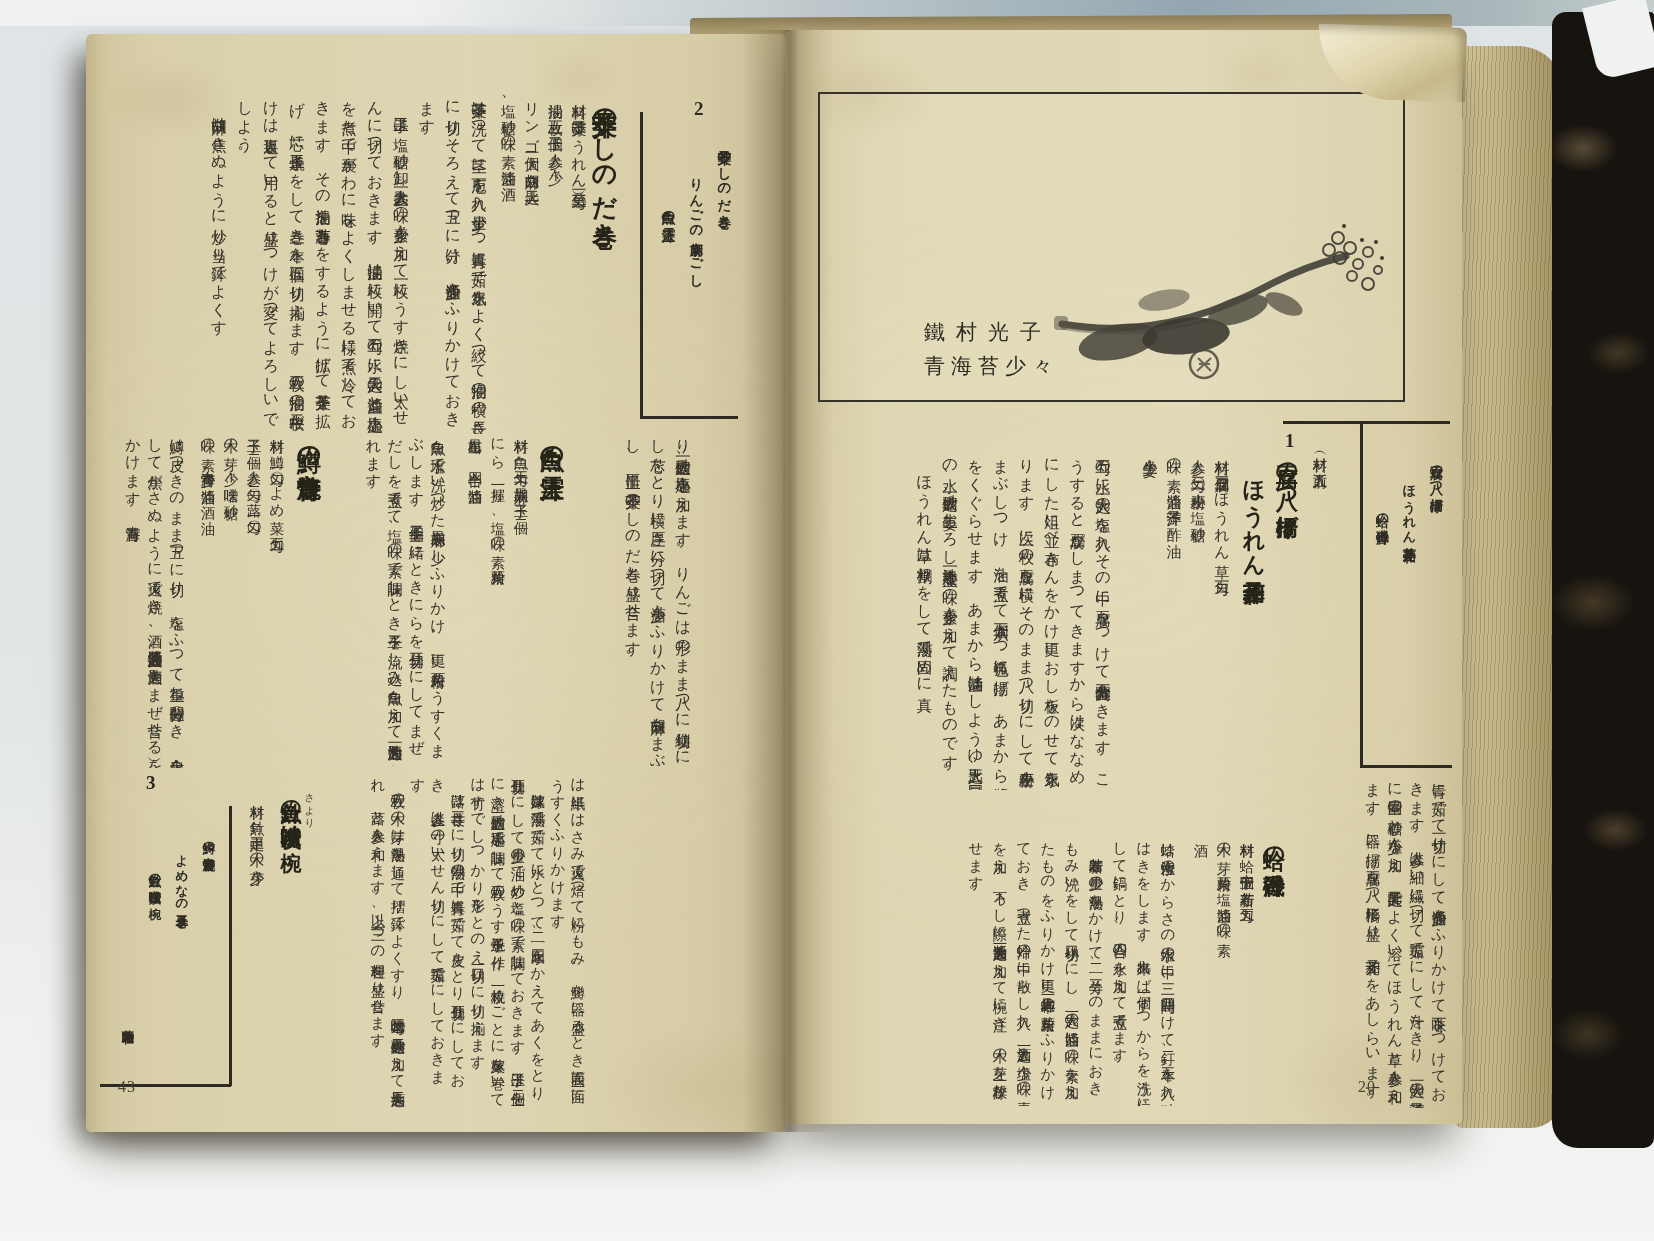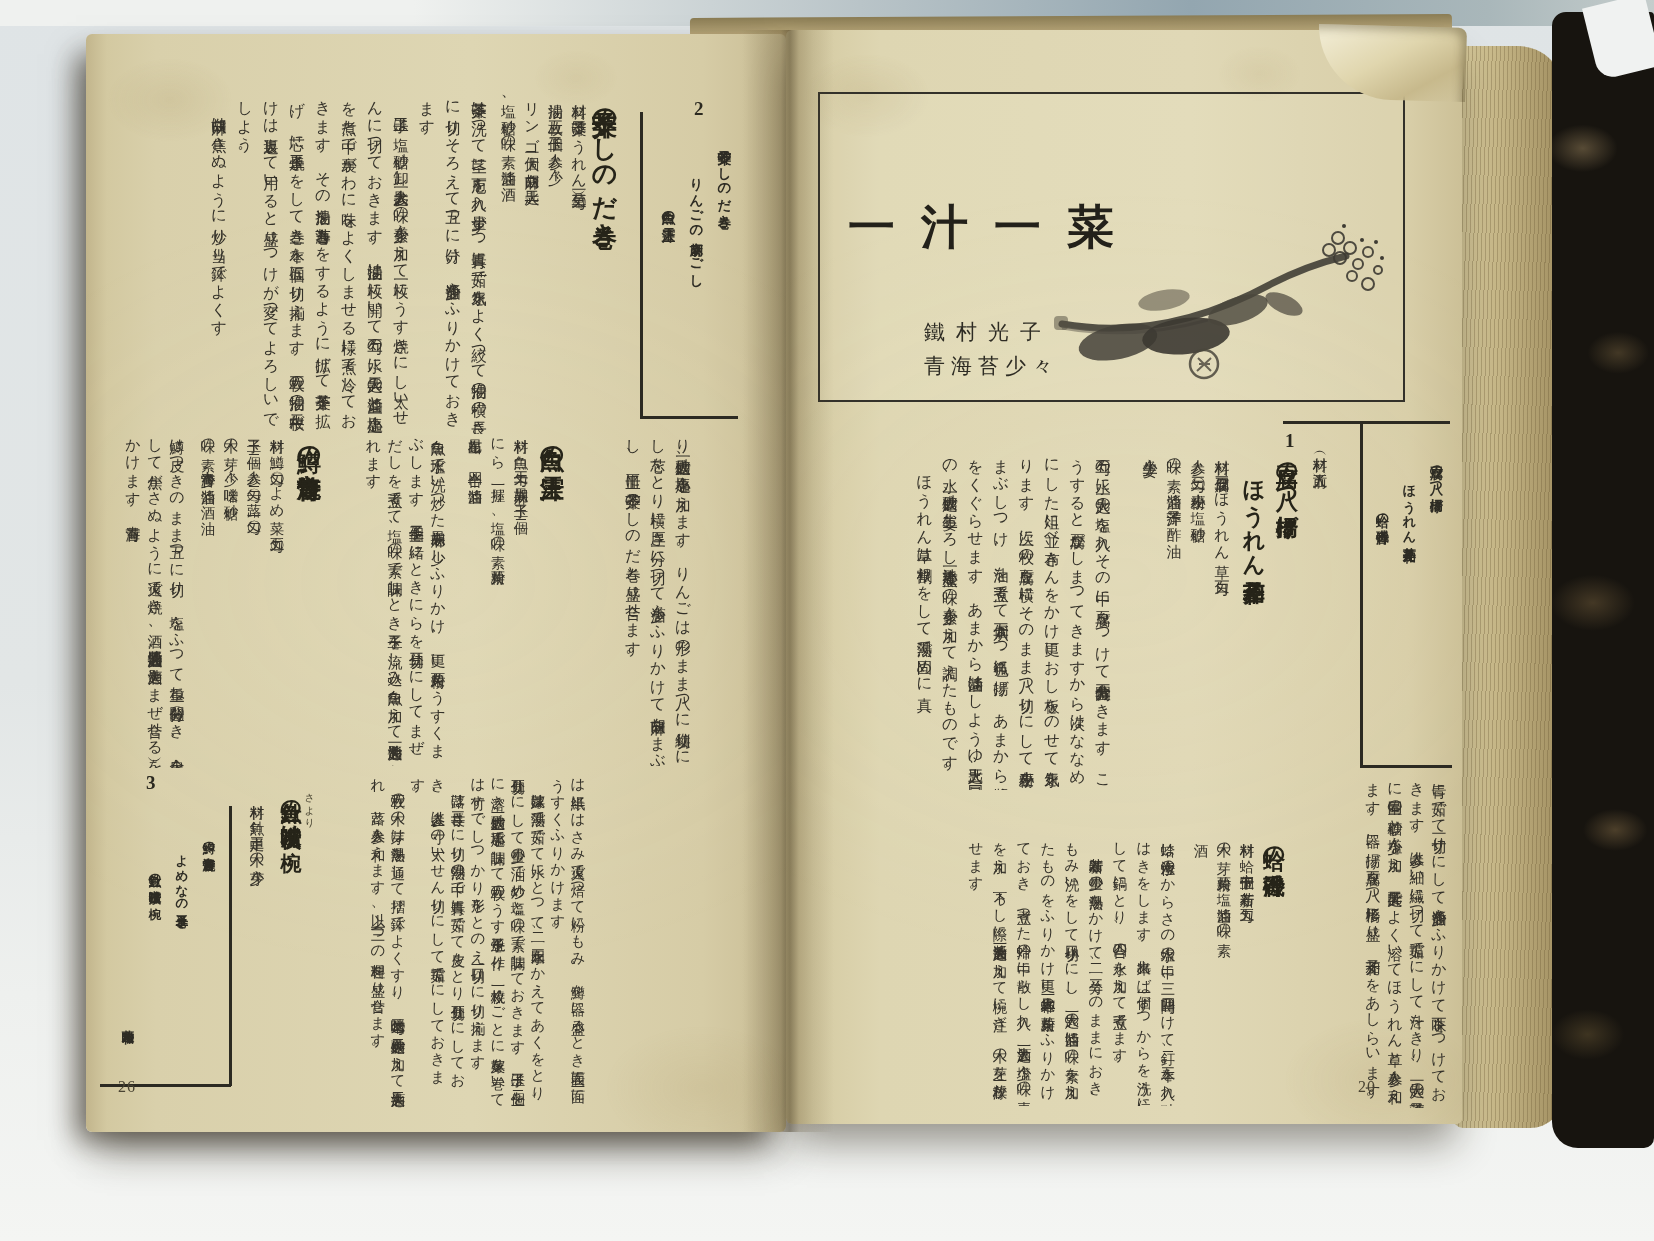--- a/index.html
+++ b/index.html
@@ -127,27 +127,26 @@
     <div class="abs" style="left:60px;top:738px;font-size:19px;font-weight:700;color:#2b2920;">3</div>
     <div class="abs rule" style="left:143px;top:772px;width:2.5px;height:280px;"></div>
     <div class="abs rule" style="left:14px;top:1050px;width:131px;height:2.5px;"></div>
     <div class="abs vt txt" style="left:16px;top:786px;width:120px;height:268px;font-size:12.5px;line-height:27px;">
       <div class="toc-item" style="margin-top:12px;">鱒の青海苔焼き</div>
       <div class="toc-item" style="margin-top:26px;">よめなの玉子巻き</div>
       <div class="toc-item" style="margin-top:44px;">針魚の一夜味噌漬け椀</div>
       <div class="toc-item" style="margin-top:200px;">蕗味噌和え</div>
     </div>
 
-    <div class="abs pagenum" style="left:32px;top:1044px;">26</div>
+    <div class="abs pagenum" style="left:32px;top:1044px;">43</div>
   </div>
 
   <div class="page page-right">
 
     <div class="abs titlebox" style="left:32px;top:62px;width:583px;height:306px;">
-      <div class="abs" style="left:28px;top:102px;font-size:47px;font-weight:700;letter-spacing:26px;color:#23211a;white-space:nowrap;">一汁一菜</div>
       <div class="abs" style="left:104px;top:224px;font-size:21px;letter-spacing:11px;color:#2e2c24;">鐵村光子</div>
       <div class="abs" style="left:104px;top:258px;font-size:21px;letter-spacing:6px;color:#2e2c24;">青海苔少々</div>
       <svg class="abs" style="left:226px;top:118px;" width="344" height="176" viewBox="0 0 344 176">
         <path d="M16 112 C 85 124, 155 110, 225 72 C 252 58, 275 50, 300 44" stroke="#3e3b33" stroke-width="7" fill="none" stroke-linecap="round" opacity="0.88"></path>
         <path d="M16 116 C 62 124, 112 122, 162 108" stroke="#6b665a" stroke-width="3" fill="none" opacity="0.55"></path>
         <rect x="8" y="104" width="14" height="14" rx="4" fill="#55514485"></rect>
         <ellipse cx="72" cy="130" rx="40" ry="17" fill="#45423a" opacity="0.85" transform="rotate(-12 72 130)"></ellipse>
         <ellipse cx="140" cy="124" rx="44" ry="18" fill="#3c3932" opacity="0.9" transform="rotate(-6 140 124)"></ellipse>
         <ellipse cx="192" cy="98" rx="31" ry="13" fill="#4a463c" opacity="0.8" transform="rotate(-18 192 98)"></ellipse>
         <ellipse cx="118" cy="88" rx="26" ry="10" fill="#555144" opacity="0.55" transform="rotate(-10 118 88)"></ellipse>

